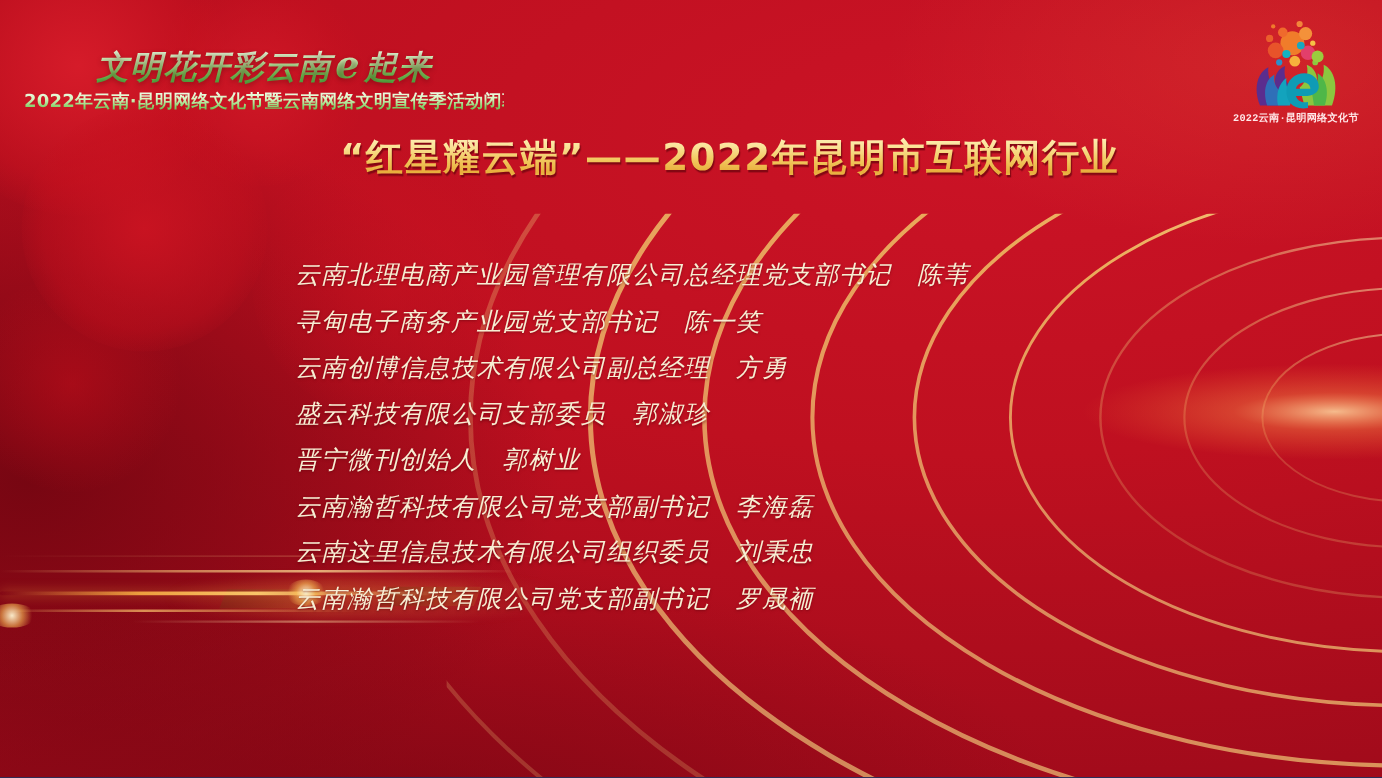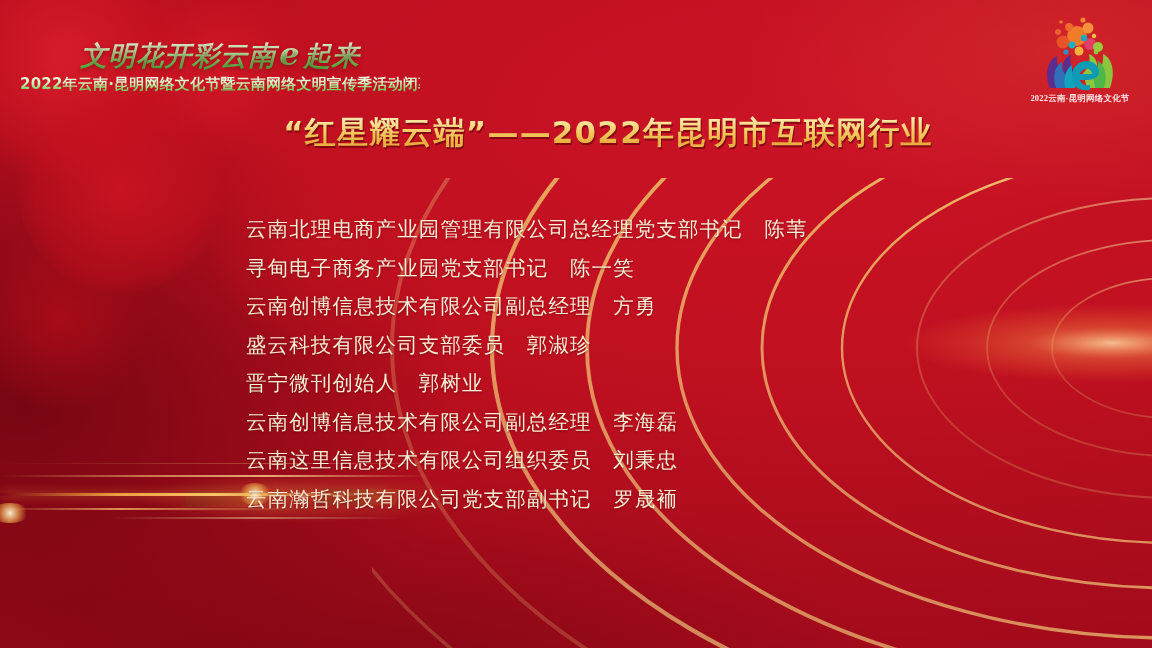--- a/index.html
+++ b/index.html
@@ -169,21 +169,21 @@
   .festival-logo {
     position: absolute;
     right: 14px;
     top: 14px;
     width: 116px;
     text-align: center;
   }
   .festival-emblem { width: 96px; height: 78px; margin: 0 auto; display: block; }
   .festival-caption {
     margin-top: 1px;
-    font-family: Liberation Serif, serif;
+    font-family: Liberation Mono, monospace;
     font-size: 8.5px;
     font-weight: 700;
     color: #ffe9ea;
     letter-spacing: 0.2px;
     white-space: nowrap;
   }
 
   
   .title-block {
     position: absolute;
@@ -208,20 +208,21 @@
     white-space: nowrap;
   }
   .title-line.second { letter-spacing: 2px; }
 
   
   .list {
     position: absolute;
     left: 0;
     top: 210px;
     width: 1042px;
+    font-style: italic;
   }
   .list-row {
     height: 38.5px;
     line-height: 38.5px;
     text-align: left;
     padding-left: 246px;
     font-family: "DejaVu Serif", serif;
     font-size: 20.5px;
     font-weight: 400;
     color: #f7eed3;
@@ -340,18 +341,18 @@
   <div class="title-block">
     <div class="title-line">“红星耀云端”——2022年昆明市互联网行业</div>
   </div>
 
   <div class="list">
     <div class="list-row">云南北理电商产业园管理有限公司总经理党支部书记　陈苇</div>
     <div class="list-row">寻甸电子商务产业园党支部书记　陈一笑</div>
     <div class="list-row">云南创博信息技术有限公司副总经理　方勇</div>
     <div class="list-row">盛云科技有限公司支部委员　郭淑珍</div>
     <div class="list-row">晋宁微刊创始人　郭树业</div>
-    <div class="list-row">云南创博信息技术有限公司副总经理　李海磊</div>
+    <div class="list-row">云南瀚哲科技有限公司党支部副书记　李海磊</div>
     <div class="list-row">云南这里信息技术有限公司组织委员　刘秉忠</div>
     <div class="list-row">云南瀚哲科技有限公司党支部副书记　罗晟袻</div>
   </div>
 
 </div>
 
 </body></html>

